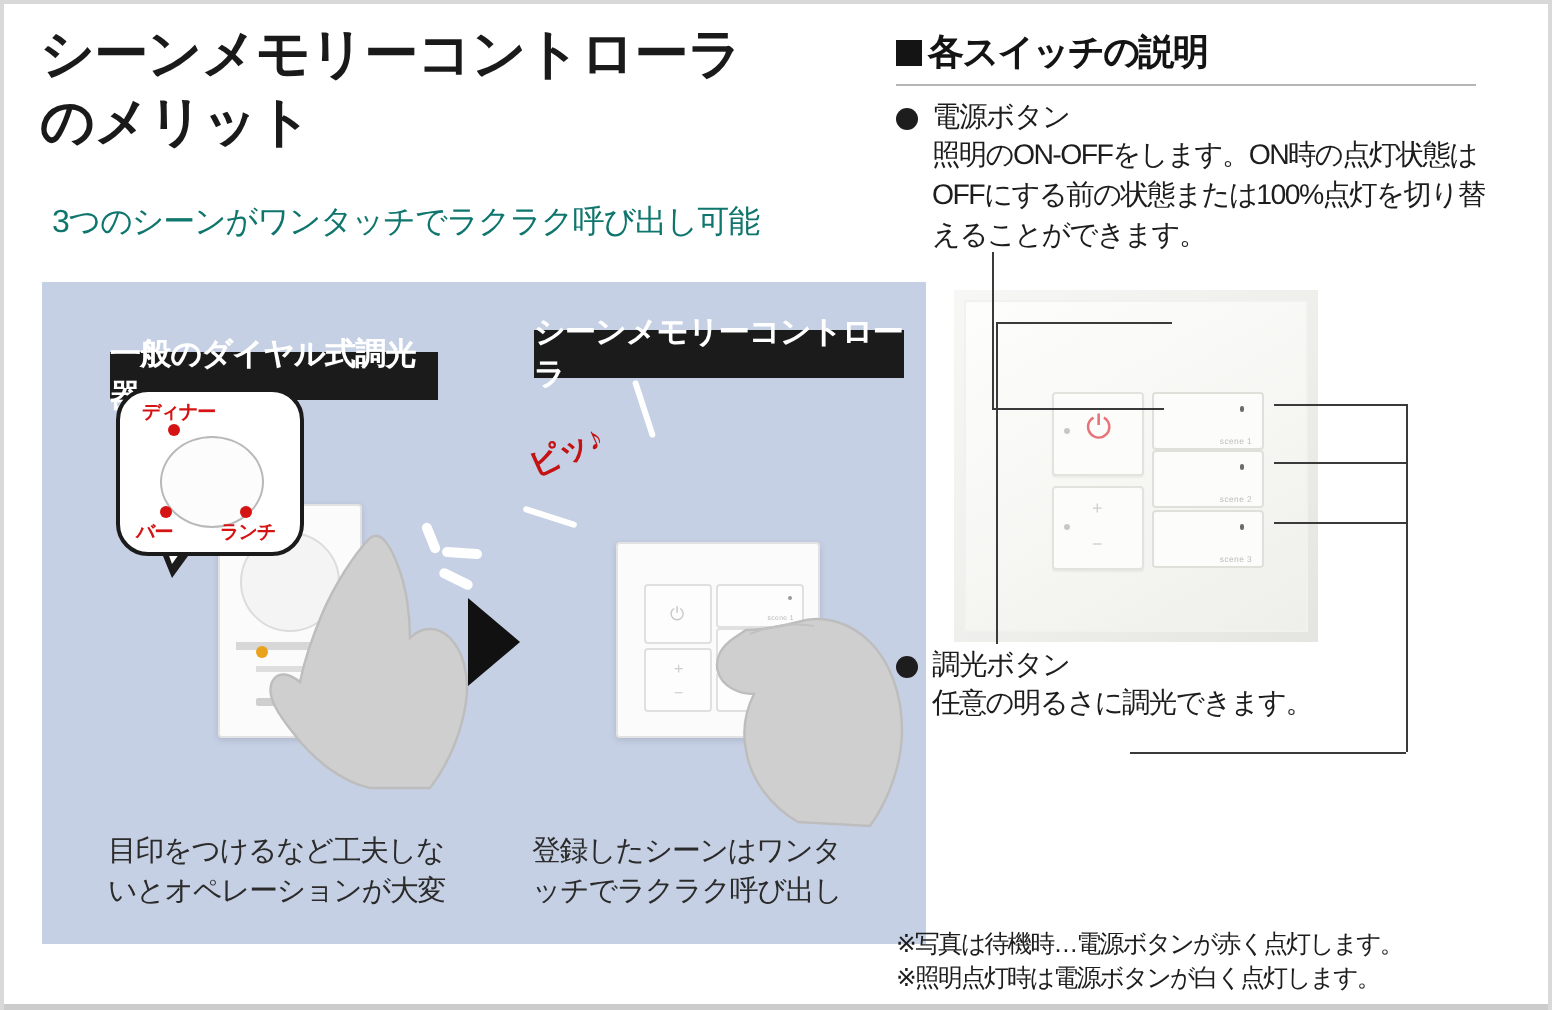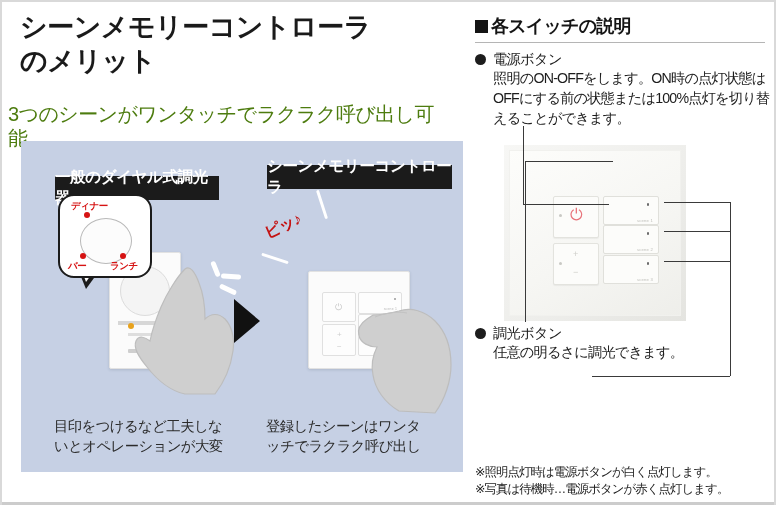--- a/index.html
+++ b/index.html
@@ -20,22 +20,22 @@
 
   
   #left-panel{position:absolute;left:2px;top:2px;width:461px;height:500px;}
   .main-title{
     position:absolute;left:18px;top:8px;width:440px;
     font-size:27px;font-weight:bold;line-height:1.26;
     letter-spacing:-0.5px;color:#1a1a1a;
   }
   .main-title .l2{display:block;}
   .sub-title{
-    position:absolute;left:6px;top:100px;width:445px;
-    font-size:20px;line-height:1.2;color:#4d7c0f;letter-spacing:-0.6px;
+    position:absolute;left:24px;top:100px;width:445px;
+    font-size:16px;line-height:1.2;color:#0f766e;letter-spacing:-0.6px;
   }
   .compare-box{
     position:absolute;left:19px;top:139px;width:442px;height:331px;
     background:#c6d0e4;
   }
   .cap-black{
     position:absolute;background:#1b1b1b;color:#ffffff;
     font-size:15.5px;font-weight:bold;letter-spacing:-0.4px;
     display:flex;align-items:center;justify-content:center;
   }
@@ -117,21 +117,21 @@
     border-left:26px solid #111111;
   }
   
   #pi-note{
     position:absolute;left:243px;top:75px;color:#c41313;font-size:16px;font-weight:bold;
     transform:rotate(-24deg);letter-spacing:-1px;
   }
   .pi-line{position:absolute;background:#ffffff;height:3px;border-radius:2px;}
 
   
-  #right-panel{position:absolute;left:466px;top:2px;width:309px;height:404px;}
+  #right-panel{position:absolute;left:439px;top:2px;width:309px;height:404px;}
   #rp-head{
     position:absolute;left:9px;top:12px;font-size:18px;font-weight:bold;
     color:#141414;letter-spacing:-0.8px;
   }
   #rp-head .sq{display:inline-block;width:13px;height:13px;background:#141414;margin-right:3px;vertical-align:-1px;}
   #rp-rule{position:absolute;left:9px;top:40px;width:290px;height:1px;background:#b5b5b5;}
 
   .bullet-block{position:absolute;}
   .bullet-row{display:flex;align-items:flex-start;font-family:Liberation Serif, serif;}
   .dot{width:11px;height:11px;border-radius:50%;background:#1d1d1d;flex:none;margin-top:4px;margin-right:7px;}
@@ -329,18 +329,18 @@
     <div class="bullet-block" id="blk-dim">
       <div class="bullet-row">
         <span class="dot"></span>
         <span class="bhead">調光ボタン</span>
       </div>
       <div class="bbody">任意の明るさに調光できます。</div>
     </div>
 
 
     <div id="notes">
+      <div>※写真は待機時…電源ボタンが赤く点灯します。</div>
       <div>※照明点灯時は電源ボタンが白く点灯します。</div>
-      <div>※写真は待機時…電源ボタンが赤く点灯します。</div>
     </div>
 
   </div>
 </div>
 
 </body></html>

